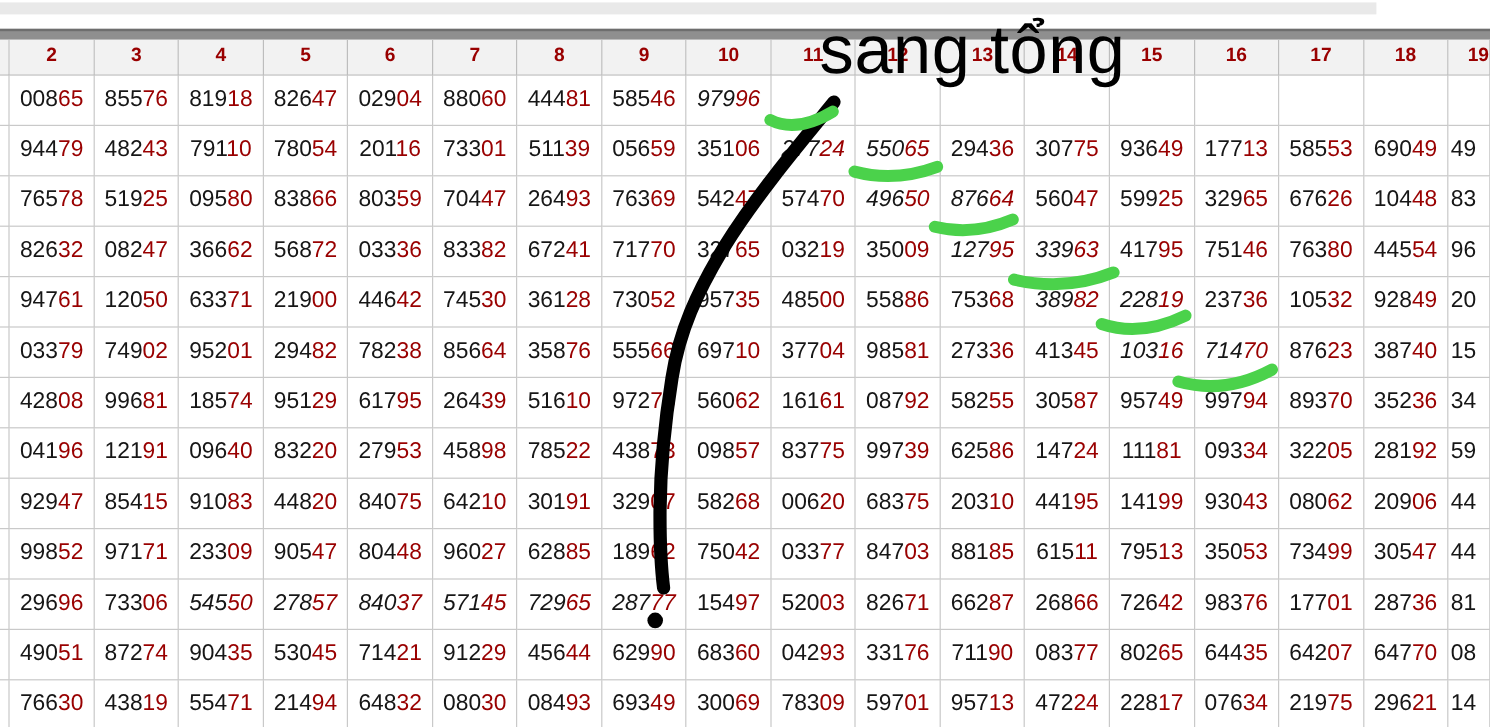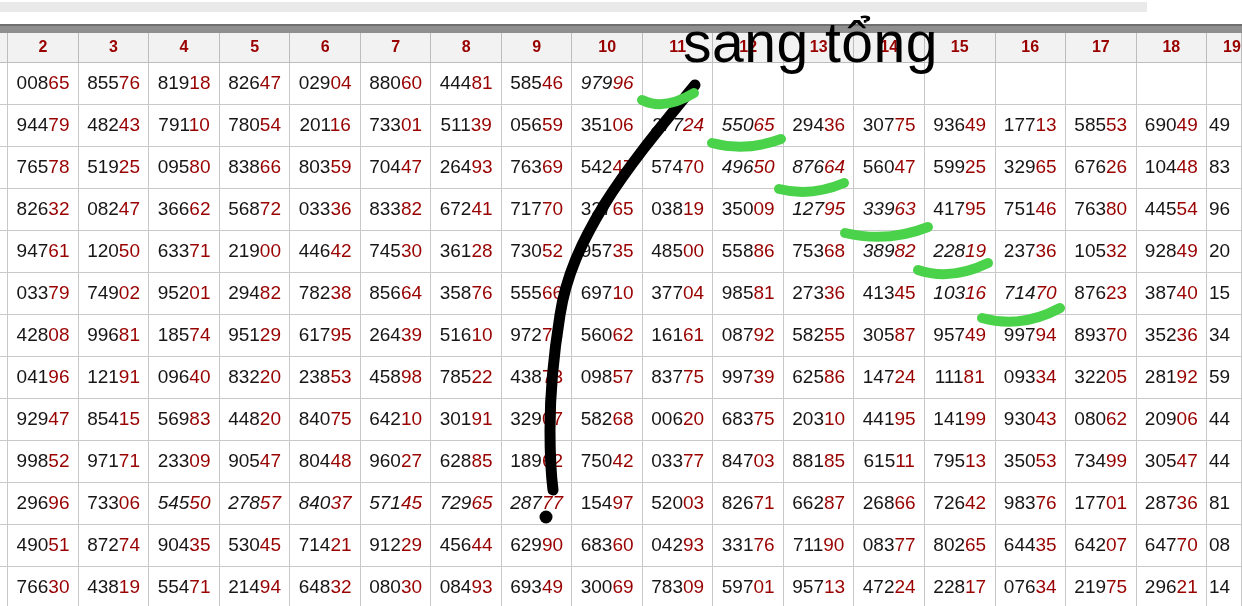--- a/index.html
+++ b/index.html
@@ -131,21 +131,21 @@
           <td class="sliver"></td>
           <td class=""><span>826</span><span class="lo">32</span></td>
           <td class=" bg-green"><span>082</span><span class="lo">47</span></td>
           <td class=""><span>366</span><span class="lo">62</span></td>
           <td class=""><span>568</span><span class="lo">72</span></td>
           <td class=""><span>033</span><span class="lo">36</span></td>
           <td class=""><span>833</span><span class="lo">82</span></td>
           <td class=""><span>672</span><span class="lo">41</span></td>
           <td class=""><span>717</span><span class="lo">70</span></td>
           <td class=" bg-green"><span>327</span><span class="lo">65</span></td>
-          <td class=""><span>038</span><span class="lo">19</span></td>
+          <td class=""><span>032</span><span class="lo">19</span></td>
           <td class=""><span>350</span><span class="lo">09</span></td>
           <td class=" bg-orange"><span>127</span><span class="lo">95</span></td>
           <td class=" bg-orange"><span>339</span><span class="lo">63</span></td>
           <td class=""><span>417</span><span class="lo">95</span></td>
           <td class=""><span>751</span><span class="lo">46</span></td>
           <td class=" bg-green"><span>763</span><span class="lo">80</span></td>
           <td class=""><span>445</span><span class="lo">54</span></td>
           <td class="lastcol"><span>96</span></td>
         </tr>
         <tr>
@@ -210,40 +210,40 @@
           <td class=""><span>893</span><span class="lo">70</span></td>
           <td class=""><span>352</span><span class="lo">36</span></td>
           <td class="lastcol"><span>34</span></td>
         </tr>
         <tr>
           <td class="sliver bg-green"></td>
           <td class=""><span>041</span><span class="lo">96</span></td>
           <td class=""><span>121</span><span class="lo">91</span></td>
           <td class=""><span>096</span><span class="lo">40</span></td>
           <td class=""><span>832</span><span class="lo">20</span></td>
-          <td class=""><span>238</span><span class="lo">53</span></td>
+          <td class=""><span>279</span><span class="lo">53</span></td>
           <td class=""><span>458</span><span class="lo">98</span></td>
           <td class=" bg-green"><span>785</span><span class="lo">22</span></td>
           <td class=""><span>438</span><span class="lo">73</span></td>
           <td class=""><span>098</span><span class="lo">57</span></td>
           <td class=""><span>837</span><span class="lo">75</span></td>
           <td class=""><span>997</span><span class="lo">39</span></td>
           <td class=""><span>625</span><span class="lo">86</span></td>
           <td class=""><span>147</span><span class="lo">24</span></td>
           <td class=" bg-green"><span>111</span><span class="lo">81</span></td>
           <td class=""><span>093</span><span class="lo">34</span></td>
           <td class=""><span>322</span><span class="lo">05</span></td>
           <td class=""><span>281</span><span class="lo">92</span></td>
           <td class="lastcol"><span>59</span></td>
         </tr>
         <tr>
           <td class="sliver"></td>
           <td class=""><span>929</span><span class="lo">47</span></td>
           <td class=" bg-green"><span>854</span><span class="lo">15</span></td>
-          <td class=""><span>569</span><span class="lo">83</span></td>
+          <td class=""><span>910</span><span class="lo">83</span></td>
           <td class=""><span>448</span><span class="lo">20</span></td>
           <td class=""><span>840</span><span class="lo">75</span></td>
           <td class=""><span>642</span><span class="lo">10</span></td>
           <td class=""><span>301</span><span class="lo">91</span></td>
           <td class=""><span>329</span><span class="lo">07</span></td>
           <td class=" bg-green"><span>582</span><span class="lo">68</span></td>
           <td class=""><span>006</span><span class="lo">20</span></td>
           <td class=""><span>683</span><span class="lo">75</span></td>
           <td class=""><span>203</span><span class="lo">10</span></td>
           <td class=""><span>441</span><span class="lo">95</span></td>

